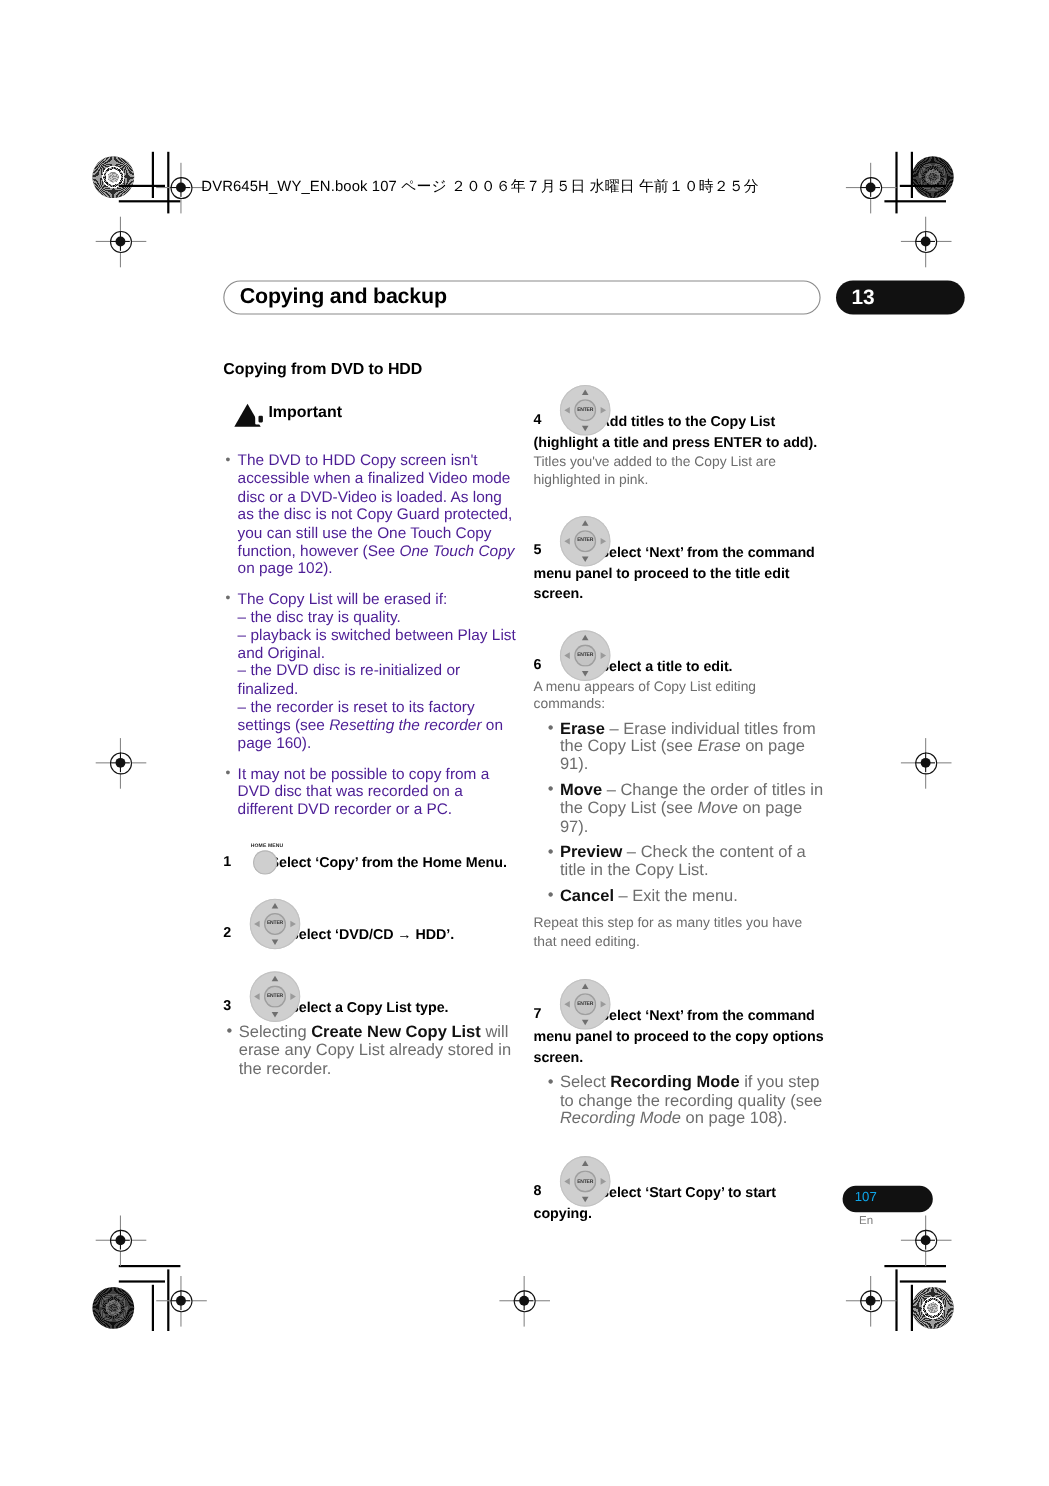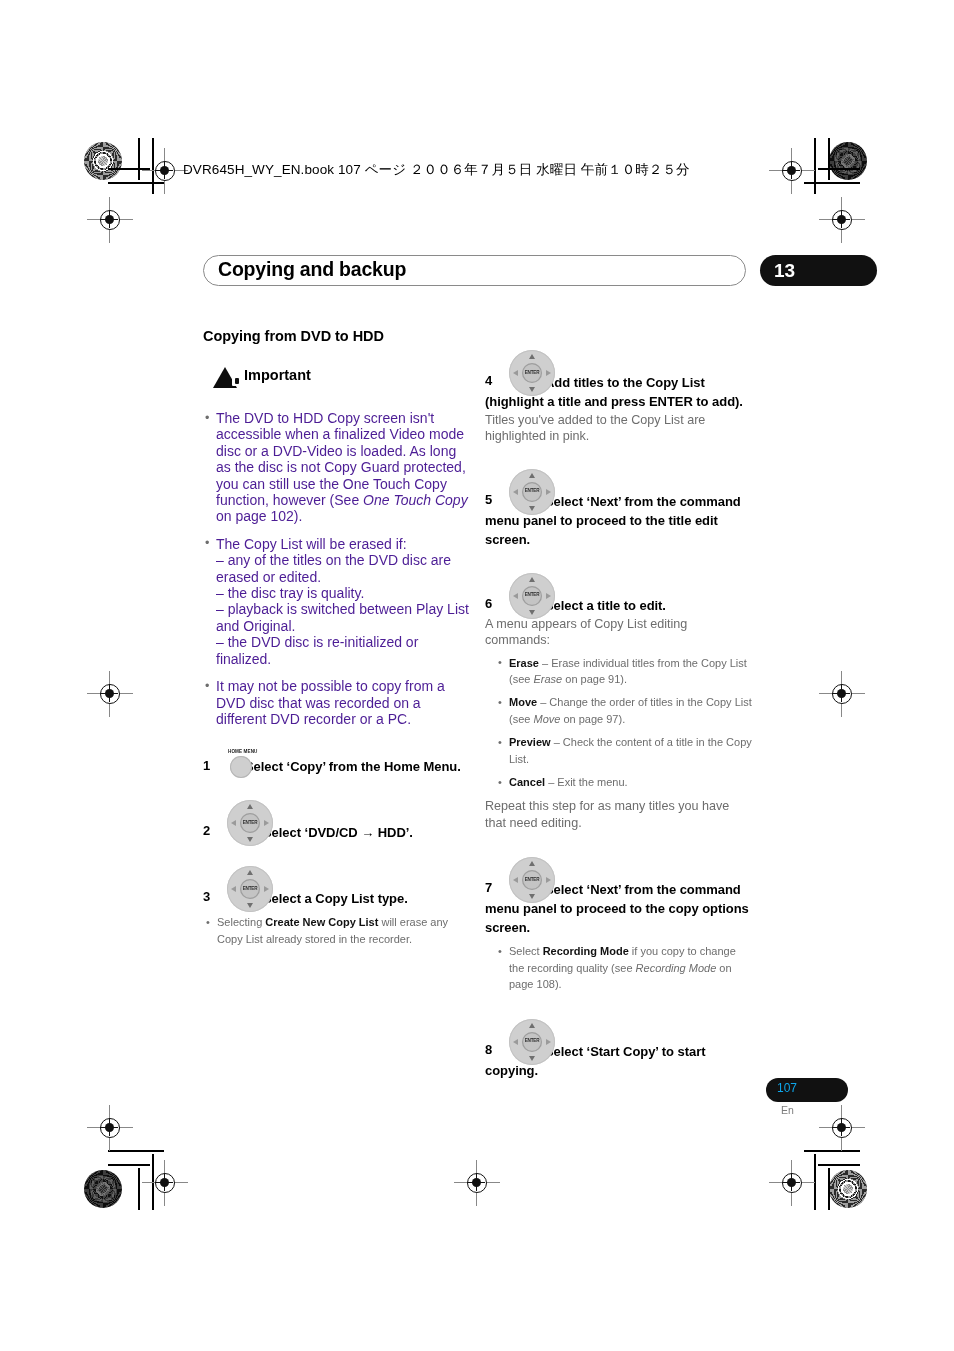--- a/index.html
+++ b/index.html
@@ -286,21 +286,21 @@
     white-space: nowrap;
   }
 
   ul.subbullets {
     margin: 6px 0 0 0; padding: 0; list-style: none;
   }
   ul.subbullets > li {
     position: relative;
     padding-left: 14px;
     margin-bottom: 7px;
-    font-size: 11px;
+    font-size: 15px;
     line-height: 16.4px;
     color: #6d6d6d;
   }
   ul.subbullets > li::before {
     content: "\2022";
     position: absolute;
     left: 3px; top: -0.5px;
   }
   ul.subbullets.indent { margin-left: 10px; }
 
@@ -465,24 +465,24 @@
     </div>
     <div class="important-label">Important</div>
   </div>
 
   <ul class="bullets">
     <li><span>The DVD to HDD Copy screen isn't accessible when a finalized Video mode disc or a DVD-Video is loaded. As long as the disc is not Copy Guard protected, you can still use the One Touch Copy function, however (See </span><em class="it">One Touch Copy</em><span> on page 102).</span></li>
 
 
     <li>
       <span>The Copy List will be erased if:</span>
-      <span class="subdash">– any of the titles on the DVD disc are erased or edited.</span>
       <span class="subdash">– the disc tray is quality.</span>
       <span class="subdash">– playback is switched between Play List and Original.</span>
       <span class="subdash">– the DVD disc is re-initialized or finalized.</span>
+      <span class="subdash"><span>– the recorder is reset to its factory settings (see </span><em class="it">Resetting the recorder</em><span> on page 160).</span></span>
     </li>
 
     <li><span>It may not be possible to copy from a DVD disc that was recorded on a different DVD recorder or a PC.</span></li>
   </ul>
 
   <div class="step" style="margin-top:30px;">
     <div class="num" style="top:1px;">1</div>
     <div class="homebtn-label" style="left:25px; top:-8px;">HOME MENU</div>
     <div class="homebtn" style="left:27px; top:-1px;"></div>
     <div class="head"><span class="spacer small"></span><span>Select ‘Copy’ from the Home Menu.</span></div>
@@ -582,21 +582,21 @@
       <i class="up"></i>
         <i class="down"></i>
         <i class="left"></i>
         <i class="right"></i>
       <div class="enter">
           <span>ENTER</span>
         </div>
     </div>
     <div class="head" style="padding-top:23px;"><span class="spacer"></span><span>Select ‘Next’ from the command menu panel to proceed to the copy options screen.</span></div>
     <ul class="subbullets indent">
-      <li><span>Select </span><b class="bd">Recording Mode</b><span> if you copy to change the recording quality (see </span><em class="it">Recording Mode</em><span> on page 108).</span></li>
+      <li><span>Select </span><b class="bd">Recording Mode</b><span> if you step to change the recording quality (see </span><em class="it">Recording Mode</em><span> on page 108).</span></li>
     </ul>
   </div>
 
   <div class="step" style="margin-top:26px;">
     <div class="num">8</div>
     <div class="dpad" style="left:24px; top:0px;">
       <i class="up"></i>
         <i class="down"></i>
         <i class="left"></i>
         <i class="right"></i>

